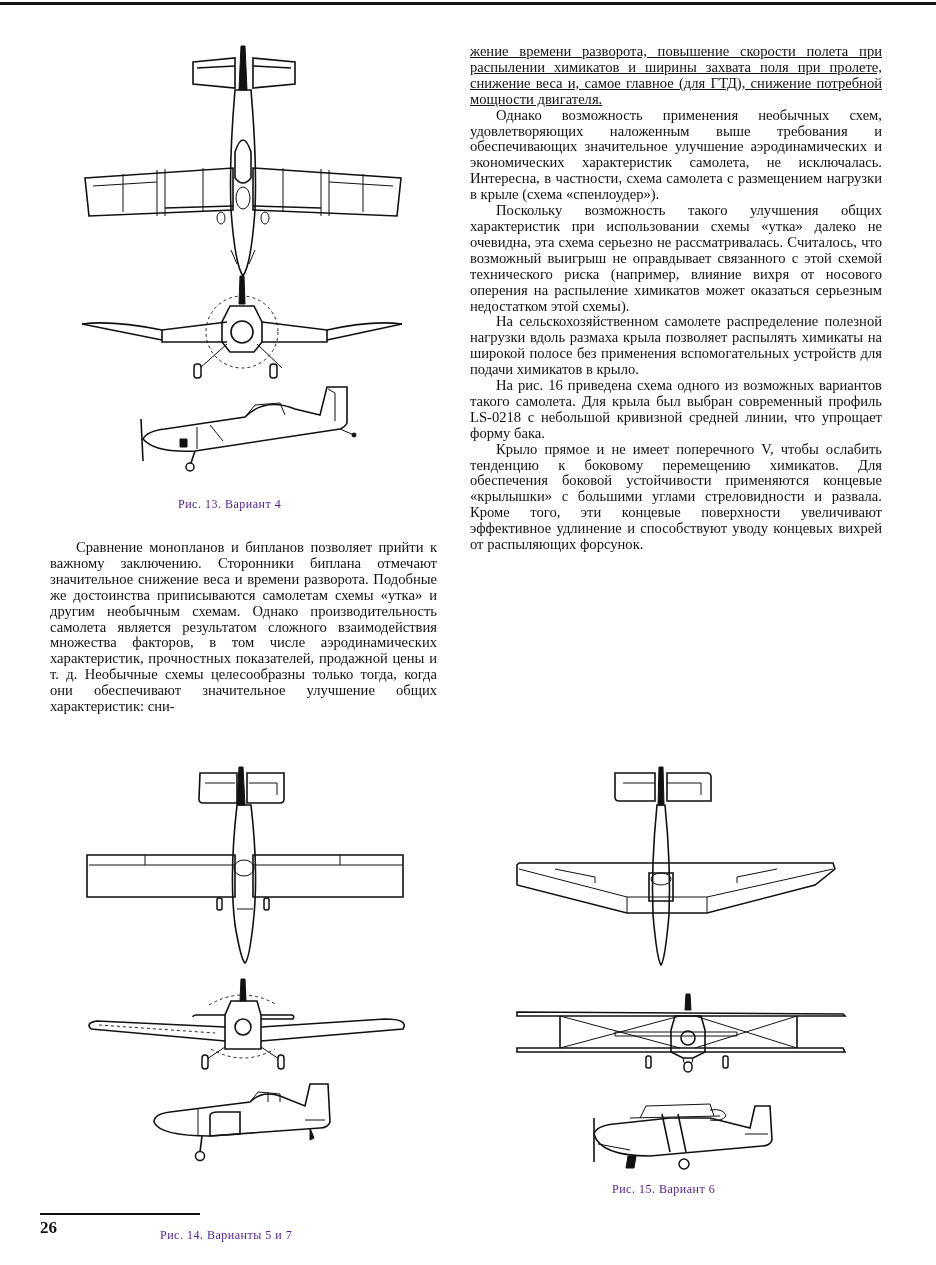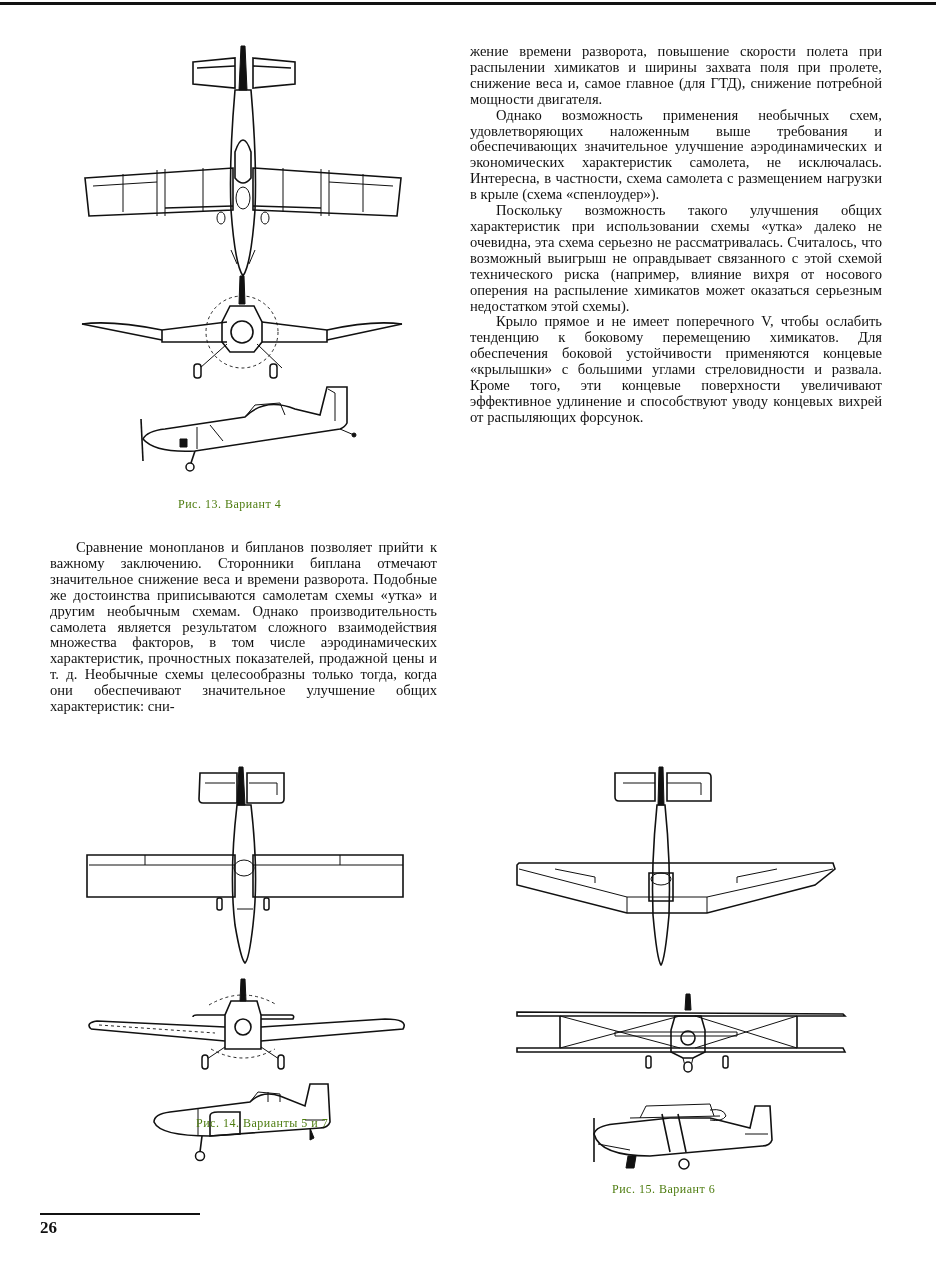--- a/index.html
+++ b/index.html
@@ -1,46 +1,48 @@
 <!DOCTYPE html>
 <html><head>
 <meta charset="utf-8">
 <style>
   html, body { margin: 0; padding: 0; background: #ffffff; }
   body { width: 936px; height: 1265px; position: relative; overflow: hidden;
          font-family: "Liberation Serif", "DejaVu Serif", serif; color: #111; }
   .top-rule { position: absolute; left: 0; top: 2px; width: 936px; height: 3px; background: #111; }
   .col { position: absolute; font-size: 14.6px; line-height: 15.9px; text-align: justify; }
   .col p { margin: 0; text-indent: 26px; }
-  .col p.cont { text-indent: 0; }
+  .col p.cont { text-indent: 0; text-decoration: underline; }
   #col-right-top { left: 470px; top: 44px; width: 412px; }
   #col-left { left: 50px; top: 540px; width: 387px; }
-  .caption { position: absolute; font-size: 12px; font-family: "Liberation Serif", serif; color: #4d7c0f; letter-spacing: 0.5px; }
+  .caption { position: absolute; font-size: 12px; font-family: "Liberation Serif", serif; color: #4c1d95; letter-spacing: 0.5px; }
   #cap13 { left: 178px; top: 497px; }
-  #cap14 { left: 160px; top: 1116px; margin-left: 36px; }
+  #cap14 { left: 160px; top: 1228px; }
   #cap15 { left: 612px; top: 1182px; }
   .page-num { position: absolute; left: 40px; top: 1218px; font-size: 17px; font-weight: bold; font-family: "Liberation Serif", serif; }
   .foot-rule { position: absolute; left: 40px; top: 1213px; width: 160px; height: 2px; background: #111; }
   svg.fig { position: absolute; overflow: visible; }
   svg.fig * { vector-effect: non-scaling-stroke; }
   .ln { fill: none; stroke: #111; stroke-width: 1.6; }
   .thin { fill: none; stroke: #111; stroke-width: 1; }
   .dash { fill: none; stroke: #111; stroke-width: 0.9; stroke-dasharray: 3 3; }
   .fill { fill: #111; stroke: #111; }
   .wh { fill: #fff; stroke: #111; stroke-width: 1.5; }
 </style>
 </head>
 <body>
 
 <div class="top-rule"></div>
 
 <div class="col" id="col-right-top">
   <p class="cont">жение времени разворота, повышение скорости полета при распылении химикатов и ширины захвата поля при пролете, снижение веса и, самое главное (для ГТД), снижение потребной мощности двигателя.</p>
   <p>Однако возможность применения необычных схем, удовлетворяющих наложенным выше требования и обеспечивающих значительное улучшение аэродинамических и экономических характеристик самолета, не исключалась. Интересна, в частности, схема самолета с размещением нагрузки в крыле (схема «спенлоудер»).</p>
   <p>Поскольку возможность такого улучшения общих характеристик при использовании схемы «утка» далеко не очевидна, эта схема серьезно не рассматривалась. Считалось, что возможный выигрыш не оправдывает связанного с этой схемой технического риска (например, влияние вихря от носового оперения на распыление химикатов может оказаться серьезным недостатком этой схемы).</p>
+  <p>На сельскохозяйственном самолете распределение полезной нагрузки вдоль размаха крыла позволяет распылять химикаты на широкой полосе без применения вспомогательных устройств для подачи химикатов в крыло.</p>
+  <p>На рис. 16 приведена схема одного из возможных вариантов такого самолета. Для крыла был выбран современный профиль LS-0218 с небольшой кривизной средней линии, что упрощает форму бака.</p>
   <p>Крыло прямое и не имеет поперечного V, чтобы ослабить тенденцию к боковому перемещению химикатов. Для обеспечения боковой устойчивости применяются концевые «крылышки» с большими углами стреловидности и развала. Кроме того, эти концевые поверхности увеличивают эффективное удлинение и способствуют уводу концевых вихрей от распыляющих форсунок.</p>
 </div>
 
 <div class="col" id="col-left">
   <p>Сравнение монопланов и бипланов позволяет прийти к важному заключению. Сторонники биплана отмечают значительное снижение веса и времени разворота. Подобные же достоинства приписываются самолетам схемы «утка» и другим необычным схемам. Однако производительность самолета является результатом сложного взаимодействия множества факторов, в том числе аэродинамических характеристик, прочностных показателей, продажной цены и т. д. Необычные схемы целесообразны только тогда, когда они обеспечивают значительное улучшение общих характеристик: сни-</p>
 </div>
 
 <svg class="fig" style="left:85px;top:40px" width="320" height="235" viewBox="0 0 320 235">
   <path class="ln" d="M108 22 L150 18 L150 48 L108 44 Z"></path>
   <path class="ln" d="M168 18 L210 22 L210 44 L168 48 Z"></path>

